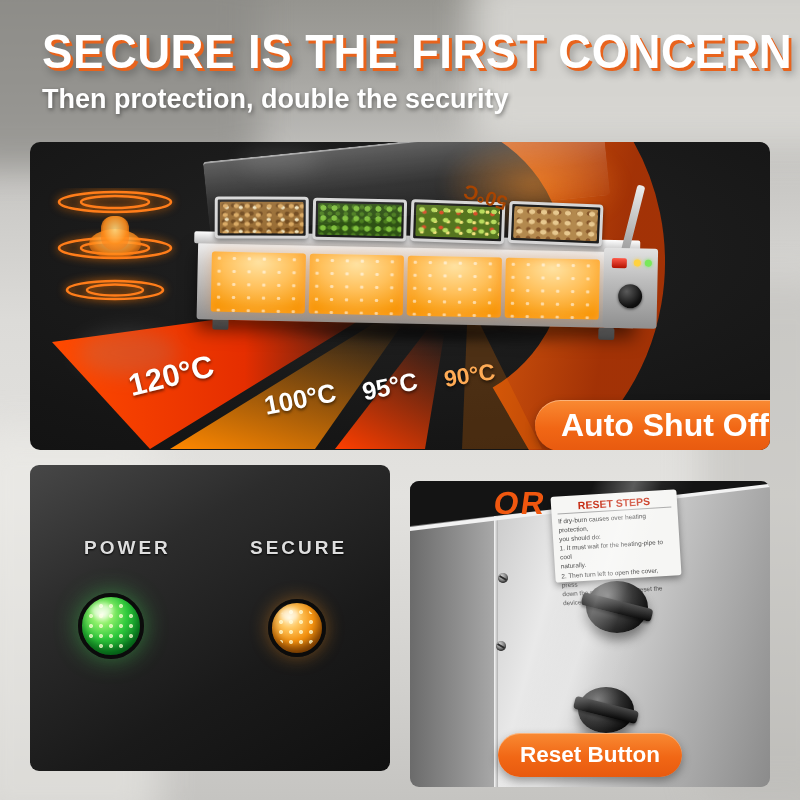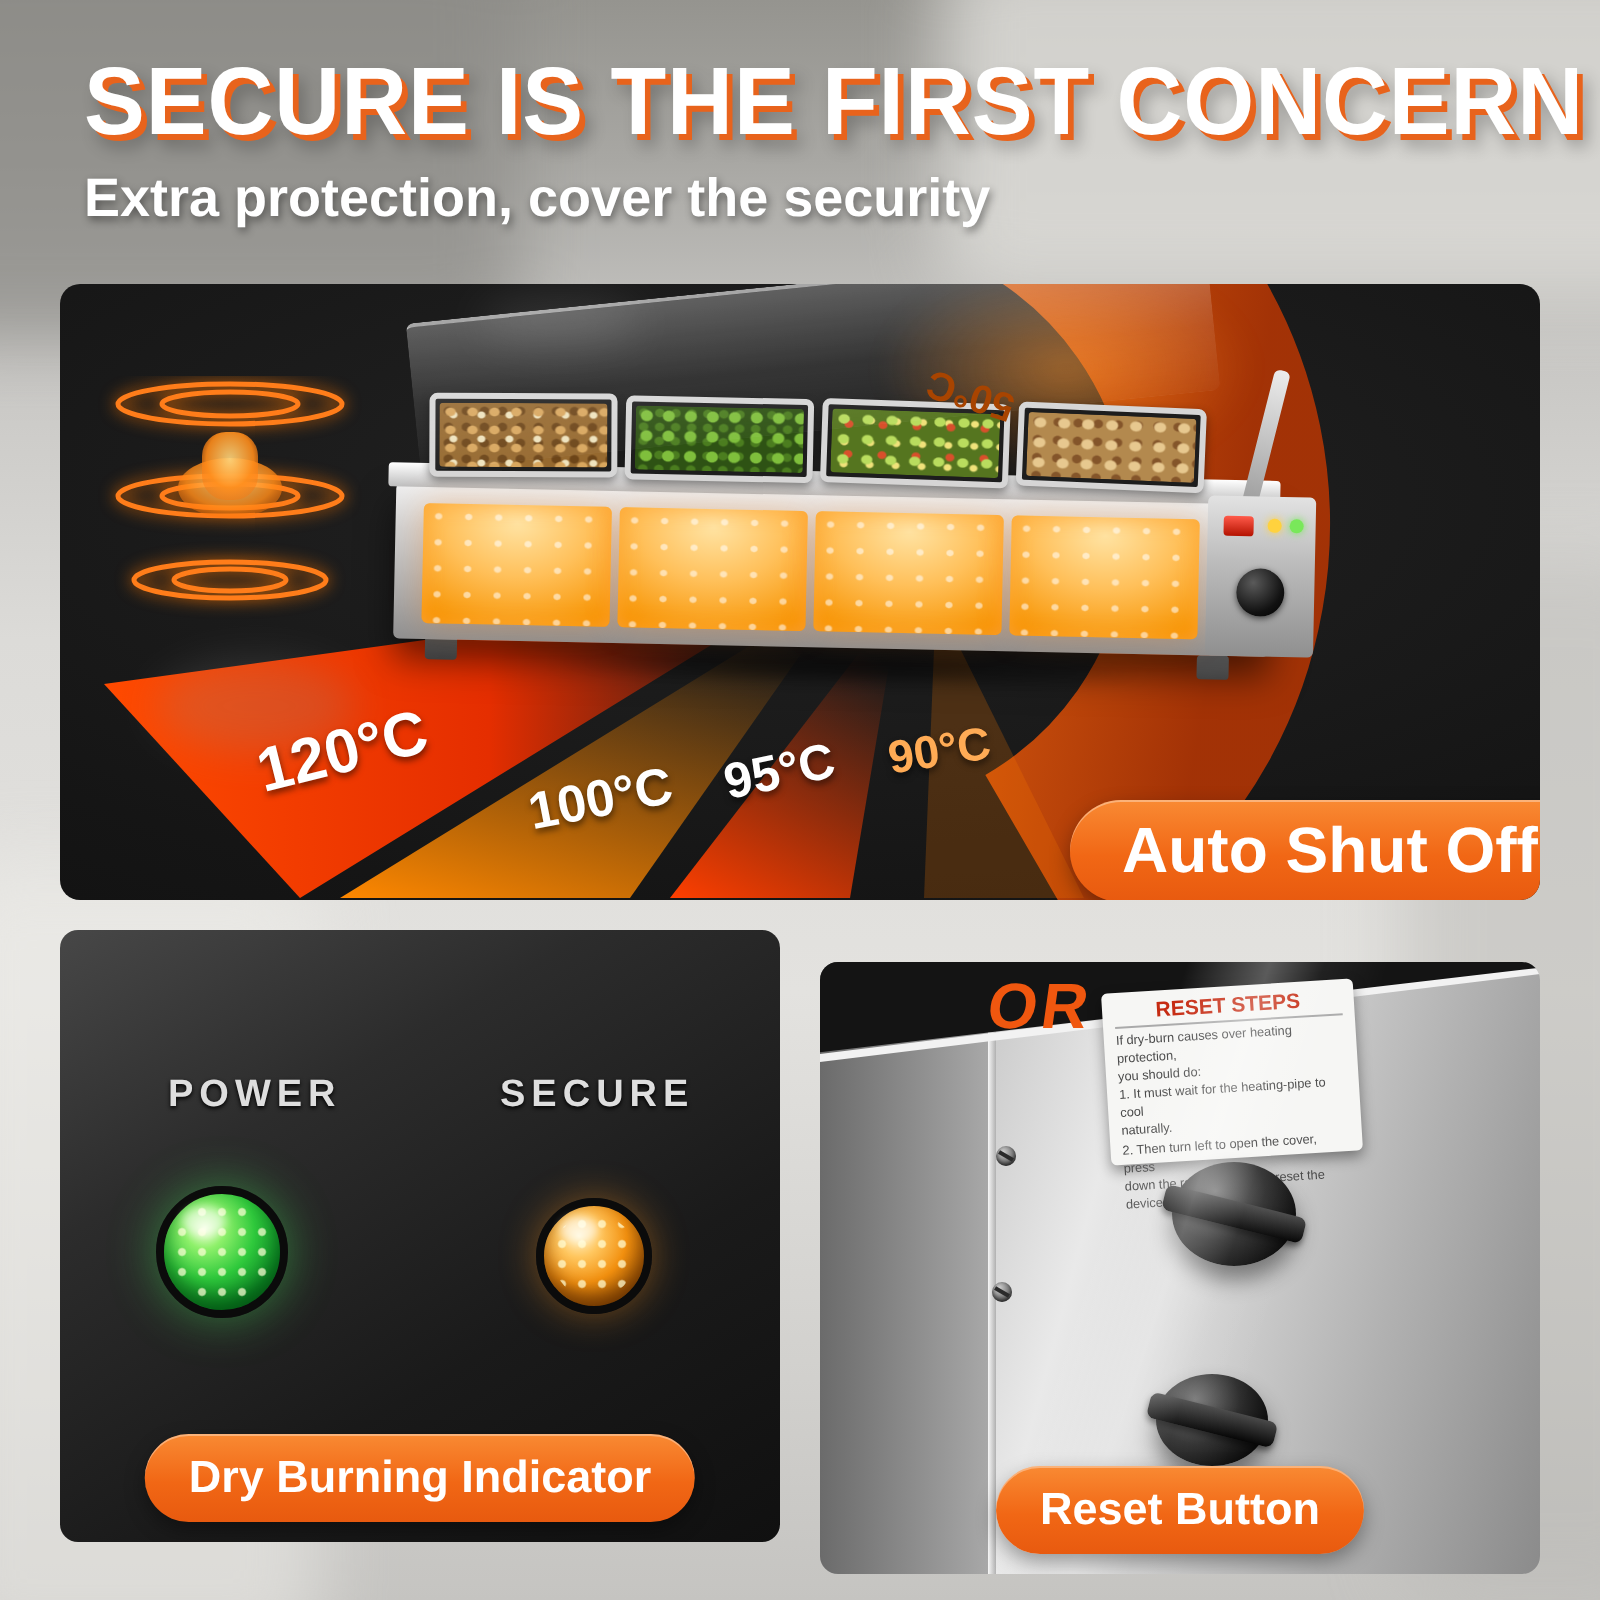--- a/index.html
+++ b/index.html
@@ -166,21 +166,21 @@
 </style>
 </head>
 <body>
 
 <div class="blob b1"></div>
 <div class="blob b2"></div>
 <div class="blob b3"></div>
 <div class="blob b4"></div>
 
 <div class="title">SECURE IS THE FIRST CONCERN</div>
-<div class="subtitle">Extra protection, cover the security</div>
+<div class="subtitle">Then protection, double the security</div>
 
 <div class="hero">
   <svg class="fan" width="740" height="308" viewBox="0 0 740 308">
     <defs>
       <linearGradient id="arcG" x1="0" y1="0" x2="0" y2="1">
         <stop offset="0" stop-color="#ff9a2e"></stop>
         <stop offset="0.5" stop-color="#f26a10"></stop>
         <stop offset="1" stop-color="#a83305"></stop>
       </linearGradient>
       <linearGradient id="wA" x1="0" y1="0" x2="1" y2="0">
@@ -271,21 +271,20 @@
   <div class="temp t90">90°C</div>
 
   <div class="pill">Auto Shut Off</div>
 </div>
 
 <div class="panel indicator">
   <div class="ind-label power">POWER</div>
   <div class="ind-label heating">SECURE</div>
   <div class="led led-green"></div>
   <div class="led led-amber"></div>
-  <div class="pill">Dry Burning Indicator</div>
 </div>
 
 <div class="panel reset">
   <div class="side-face"></div>
   <div class="edge"></div>
   <div class="top-edge"></div>
   <div class="top-dark"></div>
   <div class="logo-frag">OR</div>
 
   <div class="sticker">

